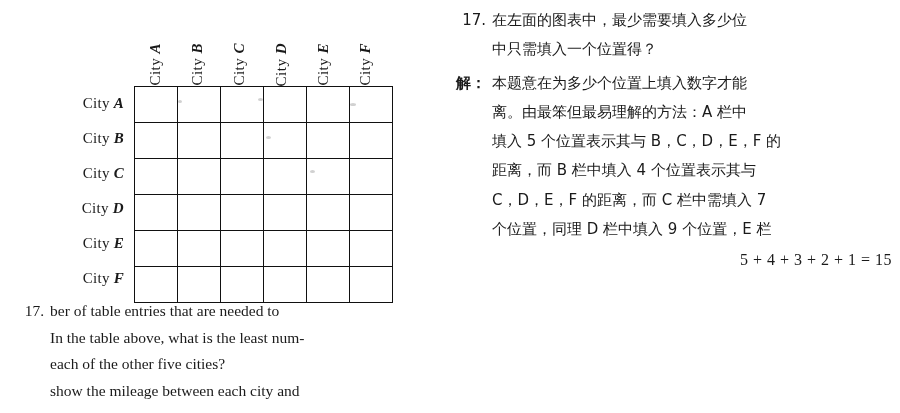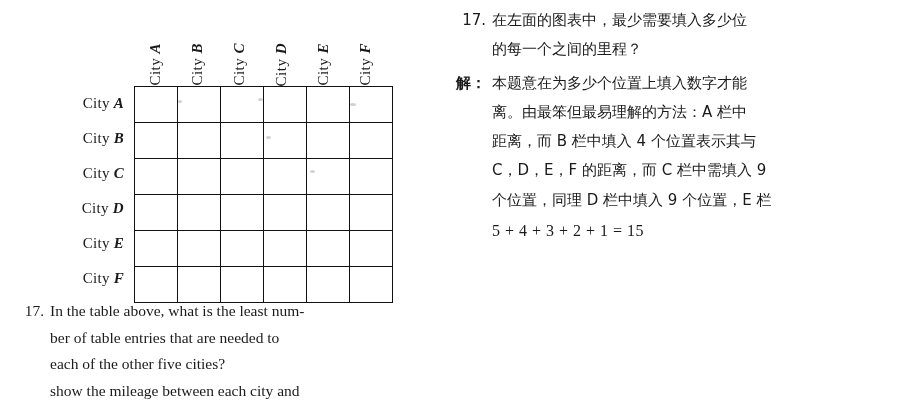--- a/index.html
+++ b/index.html
@@ -156,20 +156,21 @@
     margin-left: 40px;
   }
   .blk .body .ln {
     display: block;
     white-space: nowrap;
   }
   .mono-eq {
     font-family: "Liberation Serif", serif;
     font-size: 16px;
     letter-spacing: 0.5px;
+    text-align: right;
   }
   
   .smudge {
     position: absolute;
     background: #9a9a9a;
     opacity: 0.45;
     border-radius: 50%;
   }
 </style>
 </head>
@@ -268,49 +269,50 @@
       <span class="smudge" style="left:200px; top:90px; width:5px; height:3px;"></span>
       <span class="smudge" style="left:292px; top:95px; width:6px; height:3px;"></span>
       <span class="smudge" style="left:208px; top:128px; width:5px; height:3px;"></span>
       <span class="smudge" style="left:252px; top:162px; width:5px; height:3px;"></span>
     </div>
 
     <div class="eng-q">
       <span class="qnum">17.</span>
       <div class="qbody">
         <span class="ln j">
-            <span>In the table above, what is the least num-</span>
+            <span>ber of table entries that are needed to</span>
           </span>
         <span class="ln j">
-            <span>ber of table entries that are needed to</span>
+            <span>In the table above, what is the least num-</span>
           </span>
         <span class="ln">each of the other five cities?</span>
         <span class="ln j">
             <span>show the mileage between each city and</span>
           </span>
       </div>
     </div>
   </div>
 
   <div class="right-col">
 
     <div class="blk">
       <span class="lead">17.</span>
       <div class="body">
         <span class="ln">在左面的图表中，最少需要填入多少位</span>
-        <span class="ln">的每一个之间的里程？</span>
+        <span class="ln">中只需填入一个位置得？</span>
       </div>
     </div>
 
     <div class="blk">
       <span class="lead bold">解：</span>
       <div class="body">
         <span class="ln">本题意在为多少个位置上填入数字才能</span>
         <span class="ln">离。由最笨但最易理解的方法：A 栏中</span>
+        <span class="ln">填入 5 个位置表示其与 B，C，D，E，F 的</span>
         <span class="ln">距离，而 B 栏中填入 4 个位置表示其与</span>
-        <span class="ln">C，D，E，F 的距离，而 C 栏中需填入 9</span>
+        <span class="ln">C，D，E，F 的距离，而 C 栏中需填入 7</span>
         <span class="ln">个位置，同理 D 栏中填入 9 个位置，E 栏</span>
         <span class="ln mono-eq">5 + 4 + 3 + 2 + 1 = 15</span>
       </div>
     </div>
   </div>
 
 </div>
 
 </body></html>

